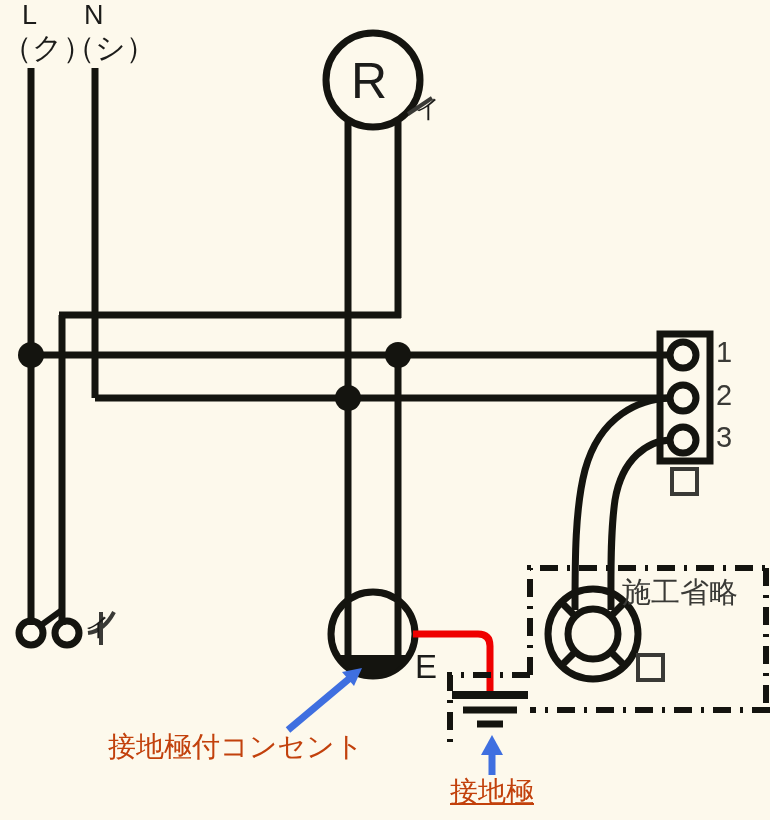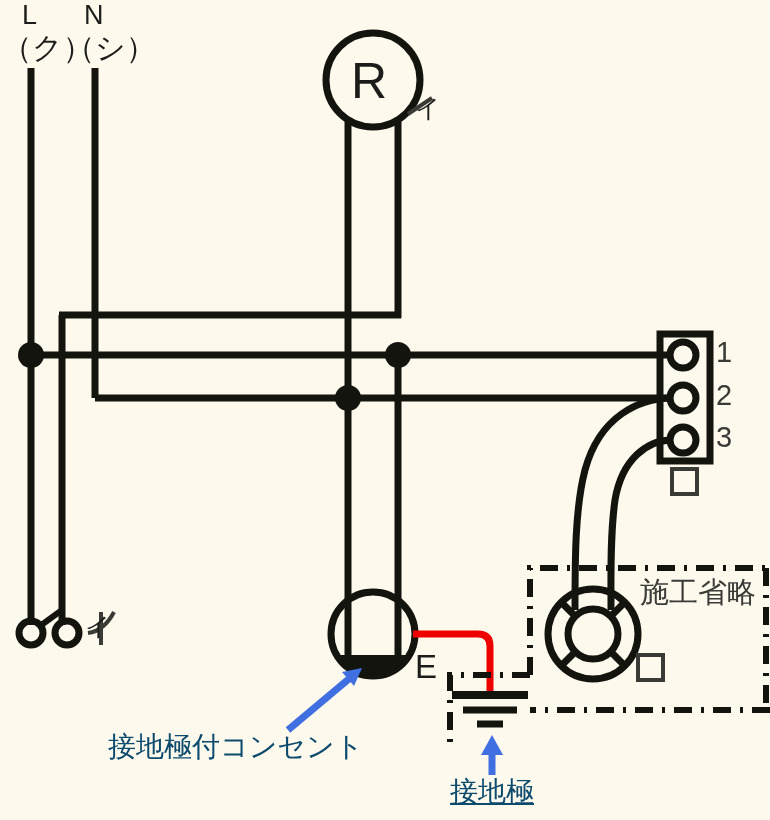--- a/index.html
+++ b/index.html
@@ -48,21 +48,21 @@
     color: #3a3a36;
   }
   .lbl-e {
     font-size: 33px;
   }
   .lbl-omit {
     font-size: 29px;
     color: #3a3a36;
   }
   .lbl-blue {
-    color: #0c4a6e;
+    color: #c2410c;
     font-size: 28px;
   }
 </style>
 </head>
 <body>
 
 <div id="diagram-root">
 
   <svg id="wiring-svg" viewBox="0 0 770 820">
 
@@ -185,19 +185,19 @@
   <div class="lbl lbl-i" style="left:415px; top:96px;">イ</div>
 
   <div class="lbl lbl-i" style="left:85px; top:614px;">イ</div>
 
   <div class="lbl lbl-term" style="left:716px; top:338px;">1</div>
   <div class="lbl lbl-term" style="left:716px; top:381px;">2</div>
   <div class="lbl lbl-term" style="left:716px; top:423px;">3</div>
 
   <div class="lbl lbl-e" style="left:415px; top:650px;">E</div>
 
-  <div class="lbl lbl-omit" style="left:640px; top:578px;text-align:right;">施工省略</div>
+  <div class="lbl lbl-omit" style="left:622px; top:578px;text-align:right;">施工省略</div>
 
   <div class="lbl lbl-blue" style="left:108px; top:733px;">接地極付コンセント</div>
 
   <div class="lbl lbl-blue" style="left:450px; top:778px;text-decoration:underline;">接地極</div>
 
 </div>
 
 </body></html>

